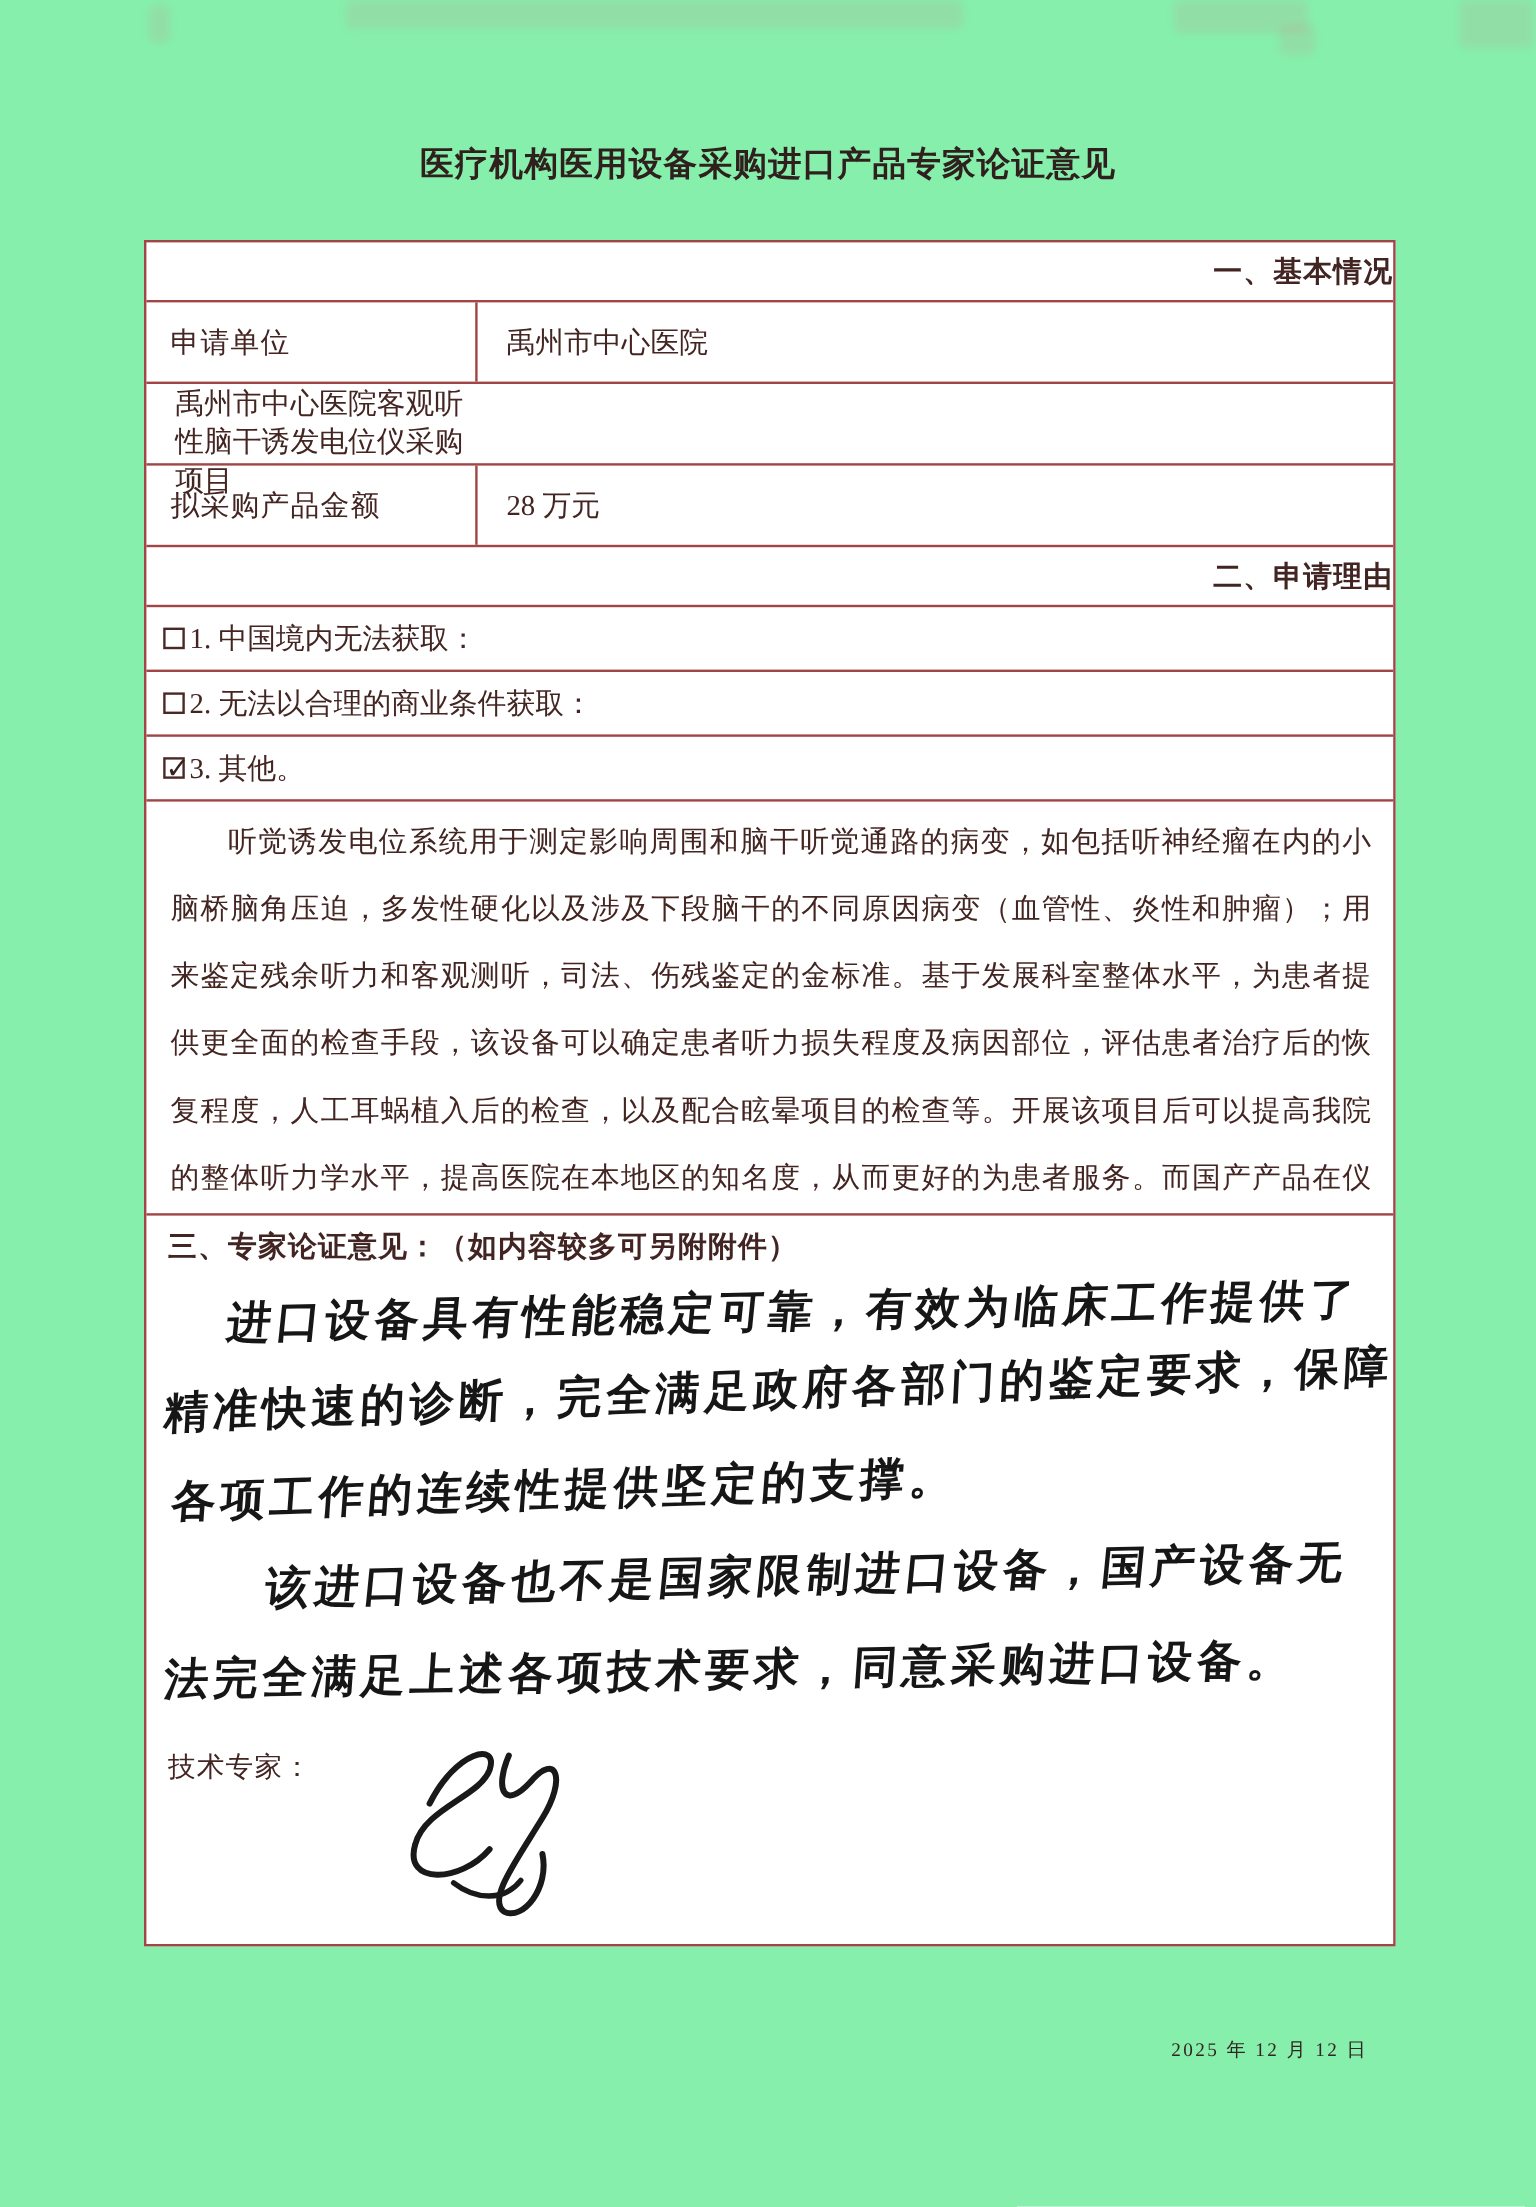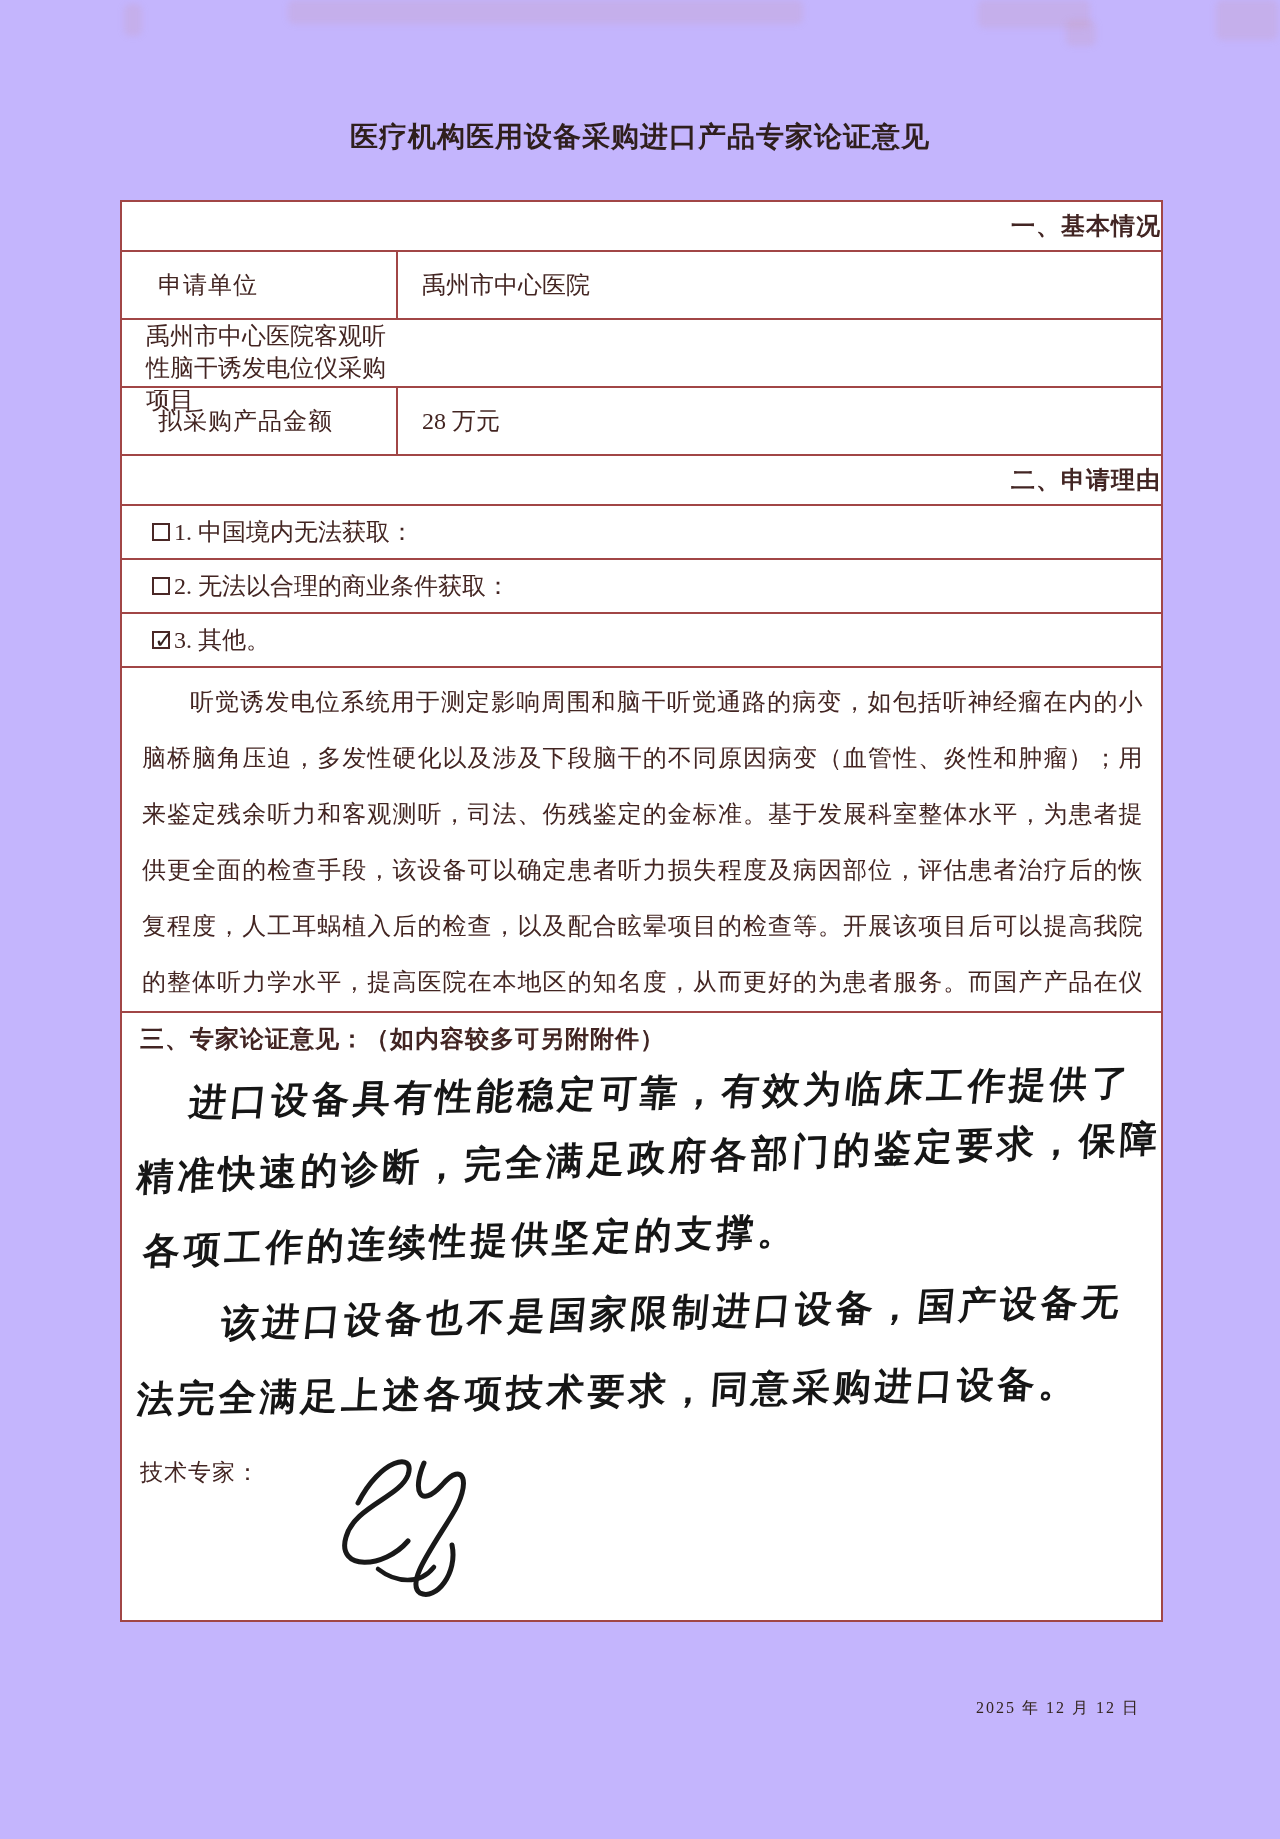--- a/index.html
+++ b/index.html
@@ -4,21 +4,21 @@
 <style>
   * { margin:0; padding:0; box-sizing:border-box; }
   html,body { background:#ffffff; }
   body {
     width:1280px; height:1839px;
     font-family:"Liberation Serif","DejaVu Serif",serif;
     color:#4b2a27;
     position:relative;
     overflow:hidden;
   }
-  .page { position:relative; width:1280px; height:1839px; background:#c4b5fd; }
+  .page { position:relative; width:1280px; height:1839px; background:#86efac; }
 
   
   .smudge { position:absolute; background:rgba(205,140,140,0.16); filter:blur(3px); border-radius:6px; }
   .s1 { left:124px; top:4px;  width:18px;  height:32px; }
   .s2 { left:288px; top:0;    width:515px; height:24px; }
   .s3 { left:978px; top:0;    width:112px; height:28px; }
   .s4 { left:1066px;top:20px; width:30px;  height:26px; }
   .s5 { left:1216px;top:0;    width:62px;  height:40px; }
 
   h1.title {
@@ -33,25 +33,25 @@
   }
   .row { border-bottom:2px solid #a14646; position:relative; }
   .row:last-child { border-bottom:none; }
 
   .sec-head { height:50px; display:flex; align-items:center; padding-left:18px;justify-content:flex-end; }
   .sec-head span { font-size:24px; font-weight:700; color:#422523; letter-spacing:1px; }
 
   .field-row { height:68px; display:grid; grid-template-columns:276px 1fr; }
   .field-label {
     border-right:2px solid #a14646; display:flex; align-items:center;
-    padding-left:20px; font-size:24px; color:#432522; letter-spacing:1px;margin-left:16px;
+    padding-left:20px; font-size:24px; color:#432522; letter-spacing:1px;
   }
   .field-value { display:flex; align-items:center; padding-left:24px; font-size:24px; color:#432522;font-family:Liberation Serif, serif; }
 
-  .reason-row { height:54px; display:flex; align-items:center; padding-left:30px; font-size:24px; color:#432522; }
+  .reason-row { height:54px; display:flex; align-items:center; padding-left:14px; font-size:24px; color:#432522; }
   .cb {
     display:inline-block; width:18px; height:18px; border:2px solid #4a2826;
     margin-right:4px; position:relative; flex:none;
   }
   .cb.checked::after {
     content:"✓"; position:absolute; left:0px; top:-7px;
     font-size:24px; font-weight:700; color:#35211e;
     font-family:"DejaVu Sans",sans-serif;
   }
 

